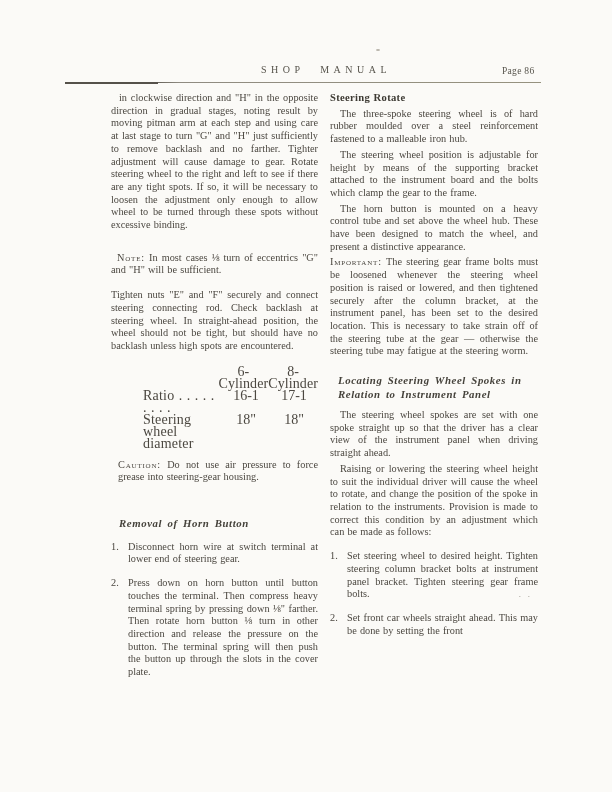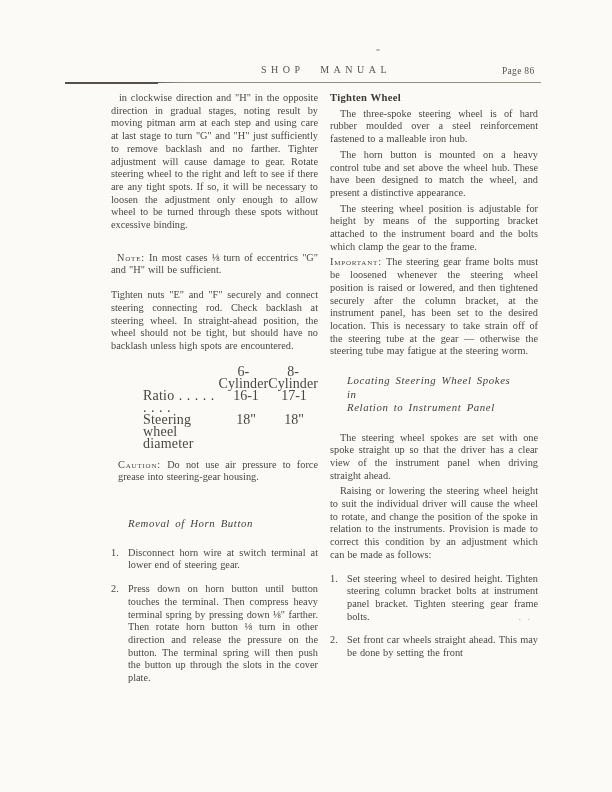--- a/index.html
+++ b/index.html
@@ -43,21 +43,21 @@
   .p-indent{text-indent:10px;}
   .sp-note{margin-top:20px;text-indent:6px;}
   .sp-body{margin-top:12px;}
   .sc{font-variant:small-caps;letter-spacing:0.8px;}
   .caution-block{margin-top:9px;margin-left:7px;}
   .important-block{margin-top:3px;}
   .rc-par{margin-top:3px;}
 
   .head-bold{font-weight:700;color:#3d3a33;font-size:10.6px;letter-spacing:0.3px;margin:0 0 3px 0;text-align:left;}
   .head-italic{font-style:italic;font-size:10.8px;color:#45423b;letter-spacing:0.6px;word-spacing:2px;
-               margin:17px;text-align:left;font-weight:400;}
+               margin:8px;text-align:left;font-weight:700;}
   .lc-section-head{margin-top:33px;}
   .rc-section-head{margin-top:16px;line-height:13.5px;}
   .head-italic .hline{display:block;}
 
   
   .spec-table{margin:13px 0 0 12px;font-size:14px;line-height:12px;}
   .t-row{display:flex;}
   .t-label{flex:1 1 auto;text-align:left;letter-spacing:0.2px;margin-left:20px;}
   .t-col{flex:0 0 48px;text-align:center;}
   .t-head .t-col{letter-spacing:0.1px;}
@@ -112,25 +112,25 @@
       <span class="step-num">1.</span>
       <span class="step-txt">Disconnect horn wire at switch terminal at lower end of steering gear.</span>
     </div>
     <div class="step">
       <span class="step-num">2.</span>
       <span class="step-txt">Press down on horn button until button touches the terminal. Then compress heavy terminal spring by pressing down ⅛" farther. Then rotate horn button ⅛ turn in other direction and release the pressure on the button. The terminal spring will then push the button up through the slots in the cover plate.</span>
     </div>
   </div>
 
   <div class="col col-right">
-    <h3 class="head-bold">Tighten Wheel</h3>
+    <h3 class="head-bold">Steering Rotate</h3>
 
     <p class="p-indent">The three-spoke steering wheel is of hard rubber moulded over a steel reinforcement fastened to a malleable iron hub.</p>
+    <p class="p-indent rc-par">The steering wheel position is adjustable for height by means of the supporting bracket attached to the instrument board and the bolts which clamp the gear to the frame.</p>
     <p class="p-indent rc-par">The horn button is mounted on a heavy control tube and set above the wheel hub. These have been designed to match the wheel, and present a distinctive appearance.</p>
-    <p class="p-indent rc-par">The steering wheel position is adjustable for height by means of the supporting bracket attached to the instrument board and the bolts which clamp the gear to the frame.</p>
 
     <p class="important-block"><span class="sc">Important:</span><span> The steering gear frame bolts must be loosened whenever the steering wheel position is raised or lowered, and then tightened securely after the column bracket, at the instrument panel, has been set to the desired location. This is necessary to take strain off of the steering tube at the gear — otherwise the steering tube may fatigue at the steering worm.</span></p>
 
     <h3 class="head-italic rc-section-head">
         <span class="hline">Locating Steering Wheel Spokes in</span>
         <span class="hline">Relation to Instrument Panel</span>
       </h3>
 
     <p class="p-indent rc-par">The steering wheel spokes are set with one spoke straight up so that the driver has a clear view of the instrument panel when driving straight ahead.</p>
     <p class="p-indent rc-par">Raising or lowering the steering wheel height to suit the individual driver will cause the wheel to rotate, and change the position of the spoke in relation to the instruments. Provision is made to correct this condition by an adjustment which can be made as follows:</p>

